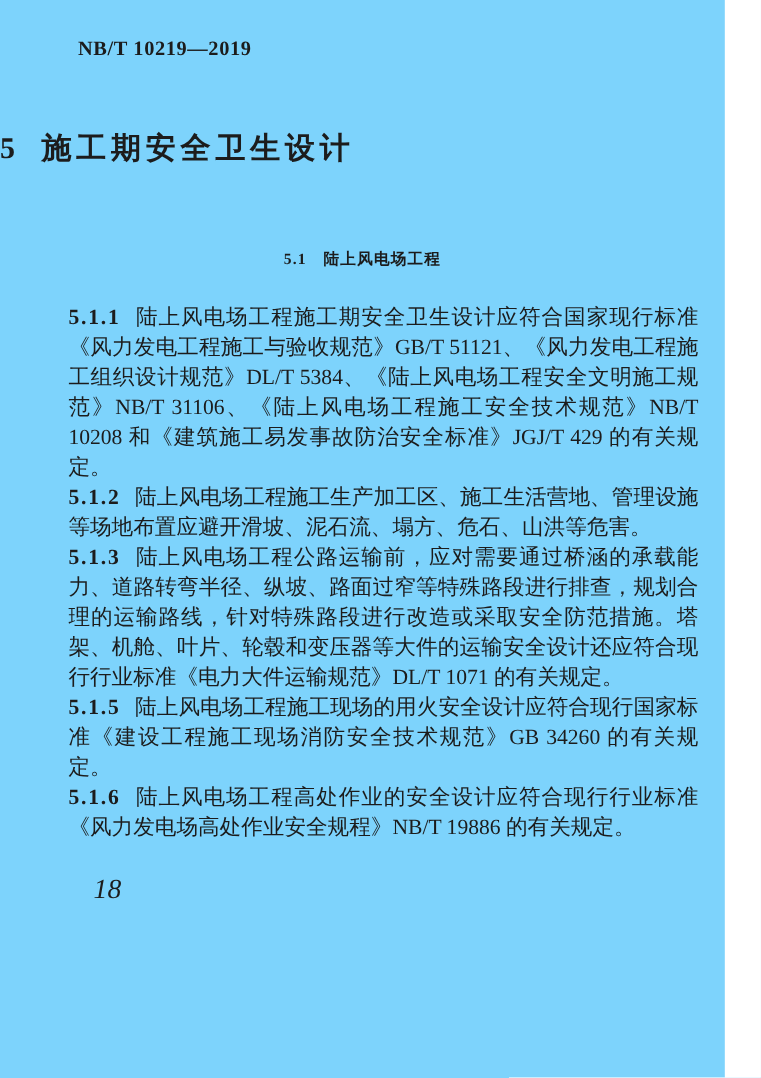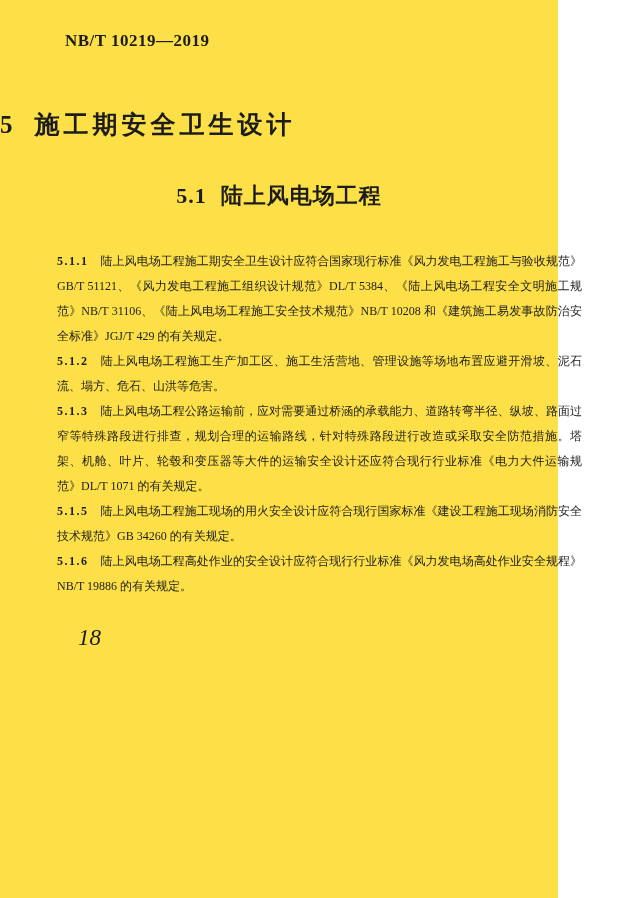--- a/index.html
+++ b/index.html
@@ -6,23 +6,23 @@
   html, body {
     width: 634px;
     height: 898px;
     background: #ffffff;
     overflow: hidden;
     font-family: "Liberation Serif", "DejaVu Serif", serif;
     color: #1c1c1c;
   }
   .page {
     position: relative;
-    width: 558px;
+    width: 604px;
     height: 898px;
-    background: #fde047;
+    background: #7dd3fc;
   }
   .doc-header {
     padding-top: 31px;
     margin-left: 65px;
     font-size: 17px;
     font-weight: bold;
     letter-spacing: 0.5px;
   }
   .chapter-title {
     margin-top: 56px;
@@ -33,39 +33,39 @@
     white-space: nowrap;
   }
   .chapter-title .chapter-num {
     margin-right: 22px;
     letter-spacing: 0;
   }
   .chapter-title .chapter-text {
     letter-spacing: 4px;
   }
   .section-heading {
-    margin-top: 42px;
+    margin-top: 62px;
     text-align: center;
-    font-size: 22px;
+    font-size: 13px;
     font-weight: bold;
     line-height: 22px;
     white-space: nowrap;
   }
   .section-heading .section-num {
     margin-right: 14px;
     letter-spacing: 1px;
   }
   .section-heading .section-text {
     letter-spacing: 1px;
   }
   .content {
-    margin-top: 42px;
+    margin-top: 25px;
     margin-left: 57px;
     width: 525px;
-    font-size: 12px;
+    font-size: 18px;
     line-height: 25px;
     text-align: justify;
   }
   p.clause {
     margin: 0;
   }
   .clause-num {
     font-weight: bold;
     letter-spacing: 1.5px;
     margin-right: 12px;

